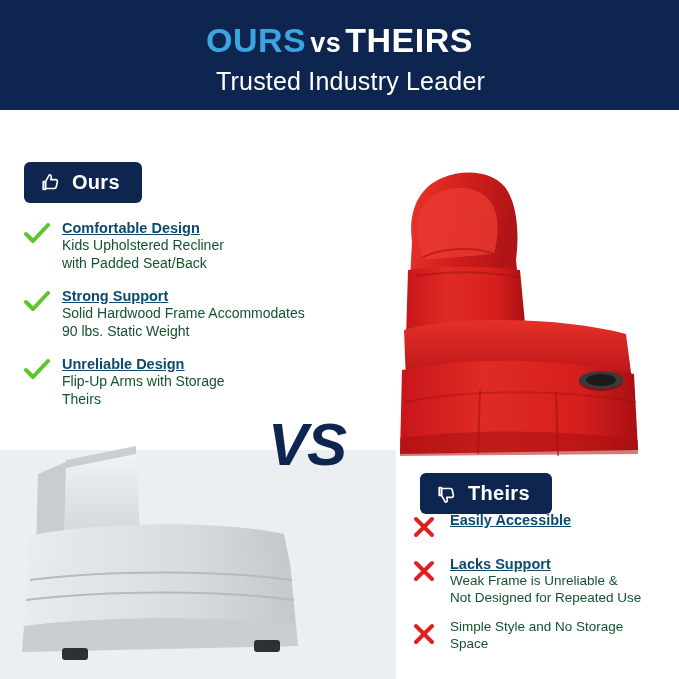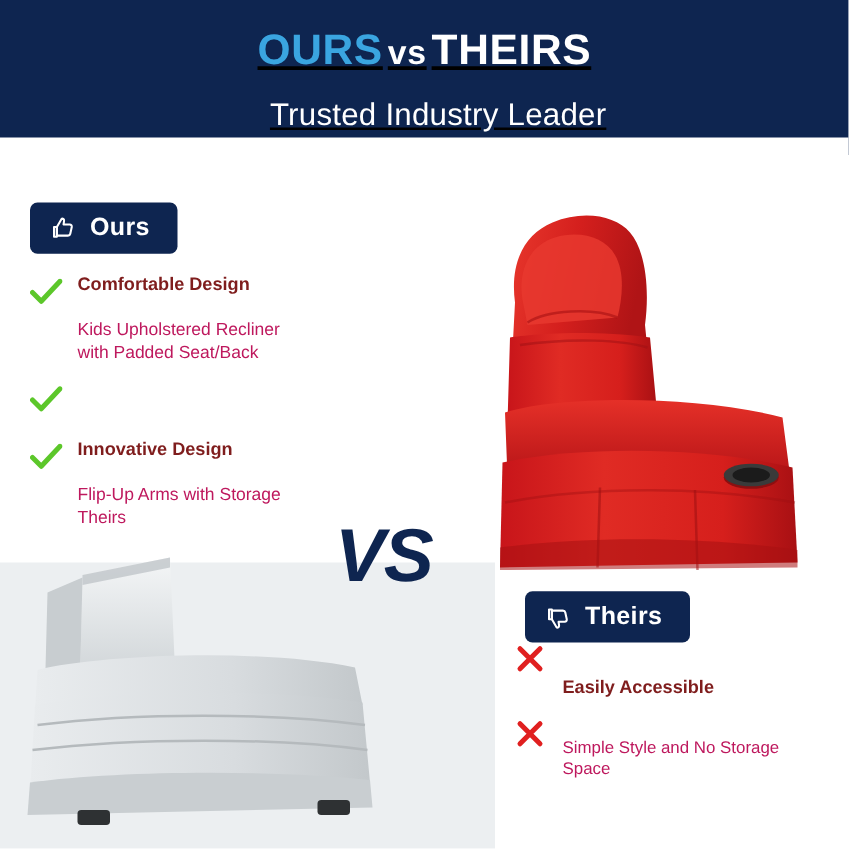--- a/index.html
+++ b/index.html
@@ -22,41 +22,40 @@
   }
 
   
   .header {
     position: absolute;
     left: 0; top: 0;
     width: 679px;
     height: 124px;
     background: #0e2550;
     text-align: center;
-    text-decoration: underline;
   }
   .header-title {
     margin: 0;
     padding-top: 20px;
     font-size: 34px;
     font-weight: bold;
     letter-spacing: 0.5px;
     line-height: 40px;
     color: #ffffff;
   }
   .header-title .ours { color: #3aa5e0; }
   .header-title .vs-small {
     color: #ffffff;
     font-size: 27px;
     font-weight: bold;
     padding: 0 4px;
   }
   .header-title .theirs { color: #ffffff; }
   .header-sub {
-    margin: 12px;
+    margin: 0;
     padding-top: 4px;
     font-size: 25px;
     font-weight: normal;
     color: #ffffff;
     letter-spacing: 0.2px;
     padding-left: 22px;
   }
 
   
   .ours-section {
@@ -104,28 +103,29 @@
   }
   .feature .mark {
     flex: 0 0 auto;
     width: 26px;
     padding-top: 3px;
   }
   .feature-text { }
   .feature-title {
     font-size: 14.5px;
     font-weight: bold;
-    color: #7f1d1d;
+    color: #0c4a6e;
     line-height: 17px;
+    text-decoration: underline;
   }
   .feature-desc {
     font-size: 14px;
-    color: #be185d;
+    color: #14532d;
     line-height: 17.5px;
-    margin-top: 18px;
+    margin-top: 0;
   }
 
   
   .red-chair {
     position: absolute;
     left: 388px;
     top: 10px;
     width: 290px;
     height: 350px;
   }
@@ -142,21 +142,21 @@
     top: 473px;
   }
   .theirs-list {
     position: absolute;
     left: 412px;
     top: 512px;
     width: 266px;
   }
   .theirs-list .feature { margin-bottom: 13px; }
   .theirs-list .feature-desc { font-size: 13.5px; line-height: 16.5px; }
-  .theirs-list .feature-title { font-size: 14.5px; margin-top: 30px; }
+  .theirs-list .feature-title { font-size: 14.5px; }
 
   
   .vs-big {
     position: absolute;
     left: 268px;
     top: 415px;
     font-size: 60px;
     font-weight: bold;
     font-style: italic;
     color: #0e2550;
@@ -257,30 +257,35 @@
 with Padded Seat/Back</div>
         </span>
       </div>
 
       <div class="feature">
         <span class="mark">
           <svg width="26" height="22" viewBox="0 0 26 22">
             <path d="M2 11 L9 18 L24 2" stroke="#5cc72a" stroke-width="4" fill="none" stroke-linecap="round" stroke-linejoin="round"></path>
           </svg>
         </span>
+        <span class="feature-text">
+          <div class="feature-title">Strong Support</div>
+          <div class="feature-desc" style="white-space:pre-line">Solid Hardwood Frame Accommodates
+90 lbs. Static Weight</div>
+        </span>
       </div>
 
       <div class="feature">
         <span class="mark">
           <svg width="26" height="22" viewBox="0 0 26 22">
             <path d="M2 11 L9 18 L24 2" stroke="#5cc72a" stroke-width="4" fill="none" stroke-linecap="round" stroke-linejoin="round"></path>
           </svg>
         </span>
         <span class="feature-text">
-          <div class="feature-title">Innovative Design</div>
+          <div class="feature-title">Unreliable Design</div>
           <div class="feature-desc" style="white-space:pre-line">Flip-Up Arms with Storage
 Theirs</div>
         </span>
       </div>
 
     </div>
   </div>
 
   <div class="theirs-bg"></div>
 
@@ -337,28 +342,40 @@
       <span class="mark">
         <svg width="24" height="24" viewBox="0 0 24 24">
           <path d="M4 4 L20 20 M20 4 L4 20" stroke="#e02020" stroke-width="4" stroke-linecap="round"></path>
         </svg>
       </span>
       <span class="feature-text">
         <div class="feature-title">Easily Accessible</div>
       </span>
     </div>
 
-
     <div class="feature">
       <span class="mark">
         <svg width="24" height="24" viewBox="0 0 24 24">
           <path d="M4 4 L20 20 M20 4 L4 20" stroke="#e02020" stroke-width="4" stroke-linecap="round"></path>
         </svg>
       </span>
       <span class="feature-text">
+        <div class="feature-title">Lacks Support</div>
+        <div class="feature-desc" style="white-space:pre-line">Weak Frame is Unreliable &amp;
+Not Designed for Repeated Use</div>
+      </span>
+    </div>
+
+    <div class="feature">
+      <span class="mark">
+        <svg width="24" height="24" viewBox="0 0 24 24">
+          <path d="M4 4 L20 20 M20 4 L4 20" stroke="#e02020" stroke-width="4" stroke-linecap="round"></path>
+        </svg>
+      </span>
+      <span class="feature-text">
         <div class="feature-desc" style="white-space:pre-line">Simple Style and No Storage
 Space</div>
       </span>
     </div>
 
   </div>
 
 </div>
 
 </body></html>

